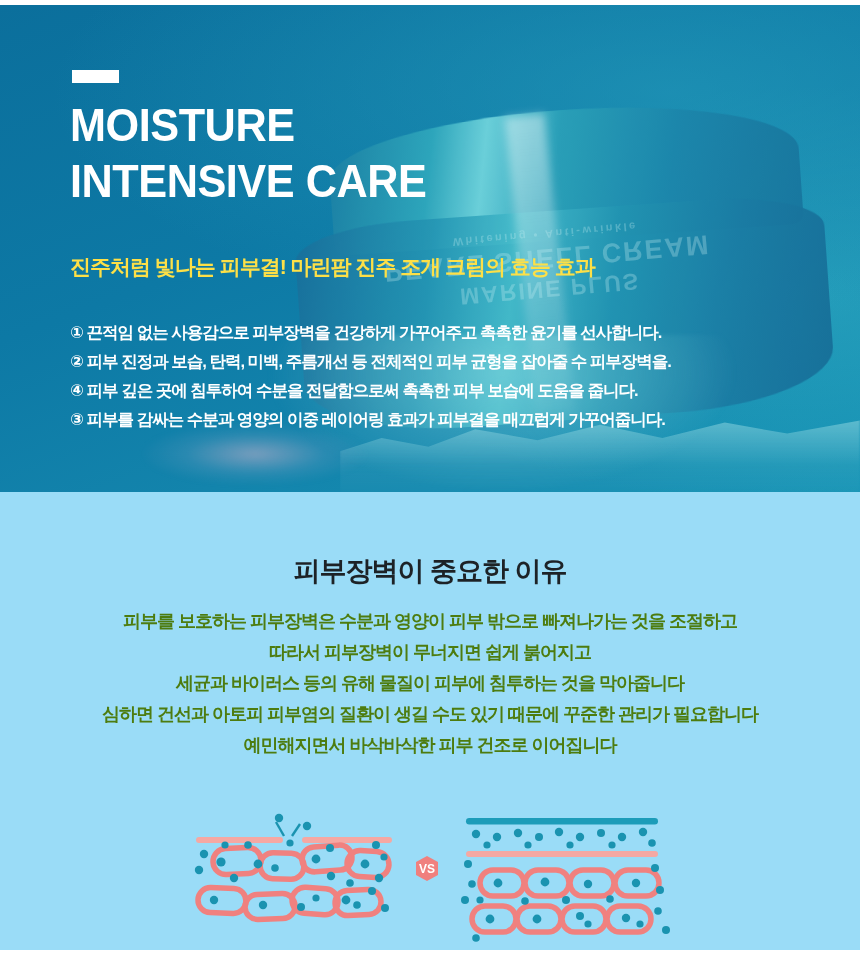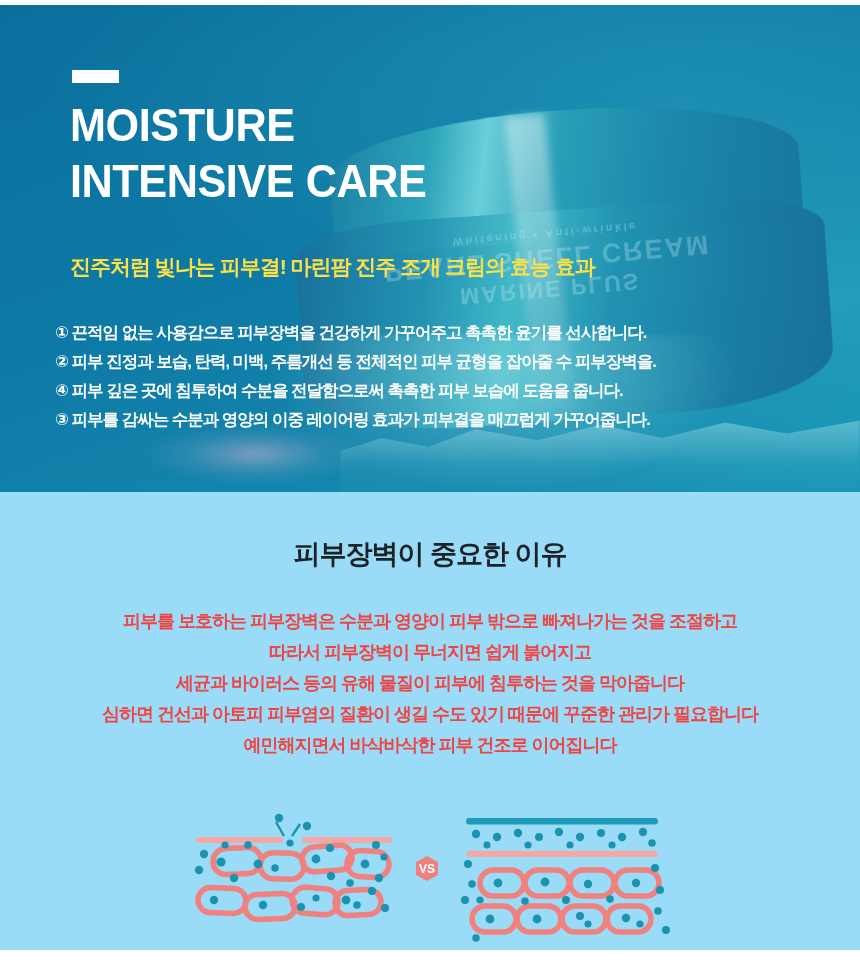--- a/index.html
+++ b/index.html
@@ -89,38 +89,38 @@
     letter-spacing:-0.5px;
     transform:scaleX(.92);
     transform-origin:left top;
     white-space:pre-line;
   }
   .hero-sub {
     position:absolute; left:70px; top:248px;
     color:#fde047; font-size:21px; font-weight:700; letter-spacing:-1px;
   }
   .hero-list {
-    position:absolute; left:55px; top:313px; width:740px;
+    position:absolute; left:70px; top:313px; width:740px;
     color:#ffffff; font-size:16.5px; line-height:29px; letter-spacing:-1px;
     font-weight:700;
   }
   .hero-list li { list-style:none; white-space:nowrap; }
 
   
   .lower {
     position:absolute; left:0; top:492px; width:860px; height:458px;
     background:#9adcf7;
   }
   .lower-title {
-    position:absolute; left:0; top:536px; width:860px; text-align:center;
+    position:absolute; left:0; top:553px; width:860px; text-align:center;
     color:#1d2226; font-size:27px; font-weight:700; letter-spacing:-1px;
   }
   .lower-body {
     position:absolute; left:0; top:606px; width:860px; text-align:center;
-    color:#ef4444; font-size:18px; line-height:31px; font-weight:700; letter-spacing:-1px;
+    color:#4d7c0f; font-size:18px; line-height:31px; font-weight:700; letter-spacing:-1px;
   }
   .lower-body div { white-space:nowrap; }
 
   
   .diagram { position:absolute; left:180px; top:812px; width:500px; height:142px; }
 
   
   .bottom-strip { position:absolute; left:0; top:950px; width:860px; height:10px; background:#ffffff; }
   .top-strip { position:absolute; left:0; top:0; width:860px; height:5px; background:#ffffff; }
 </style>

